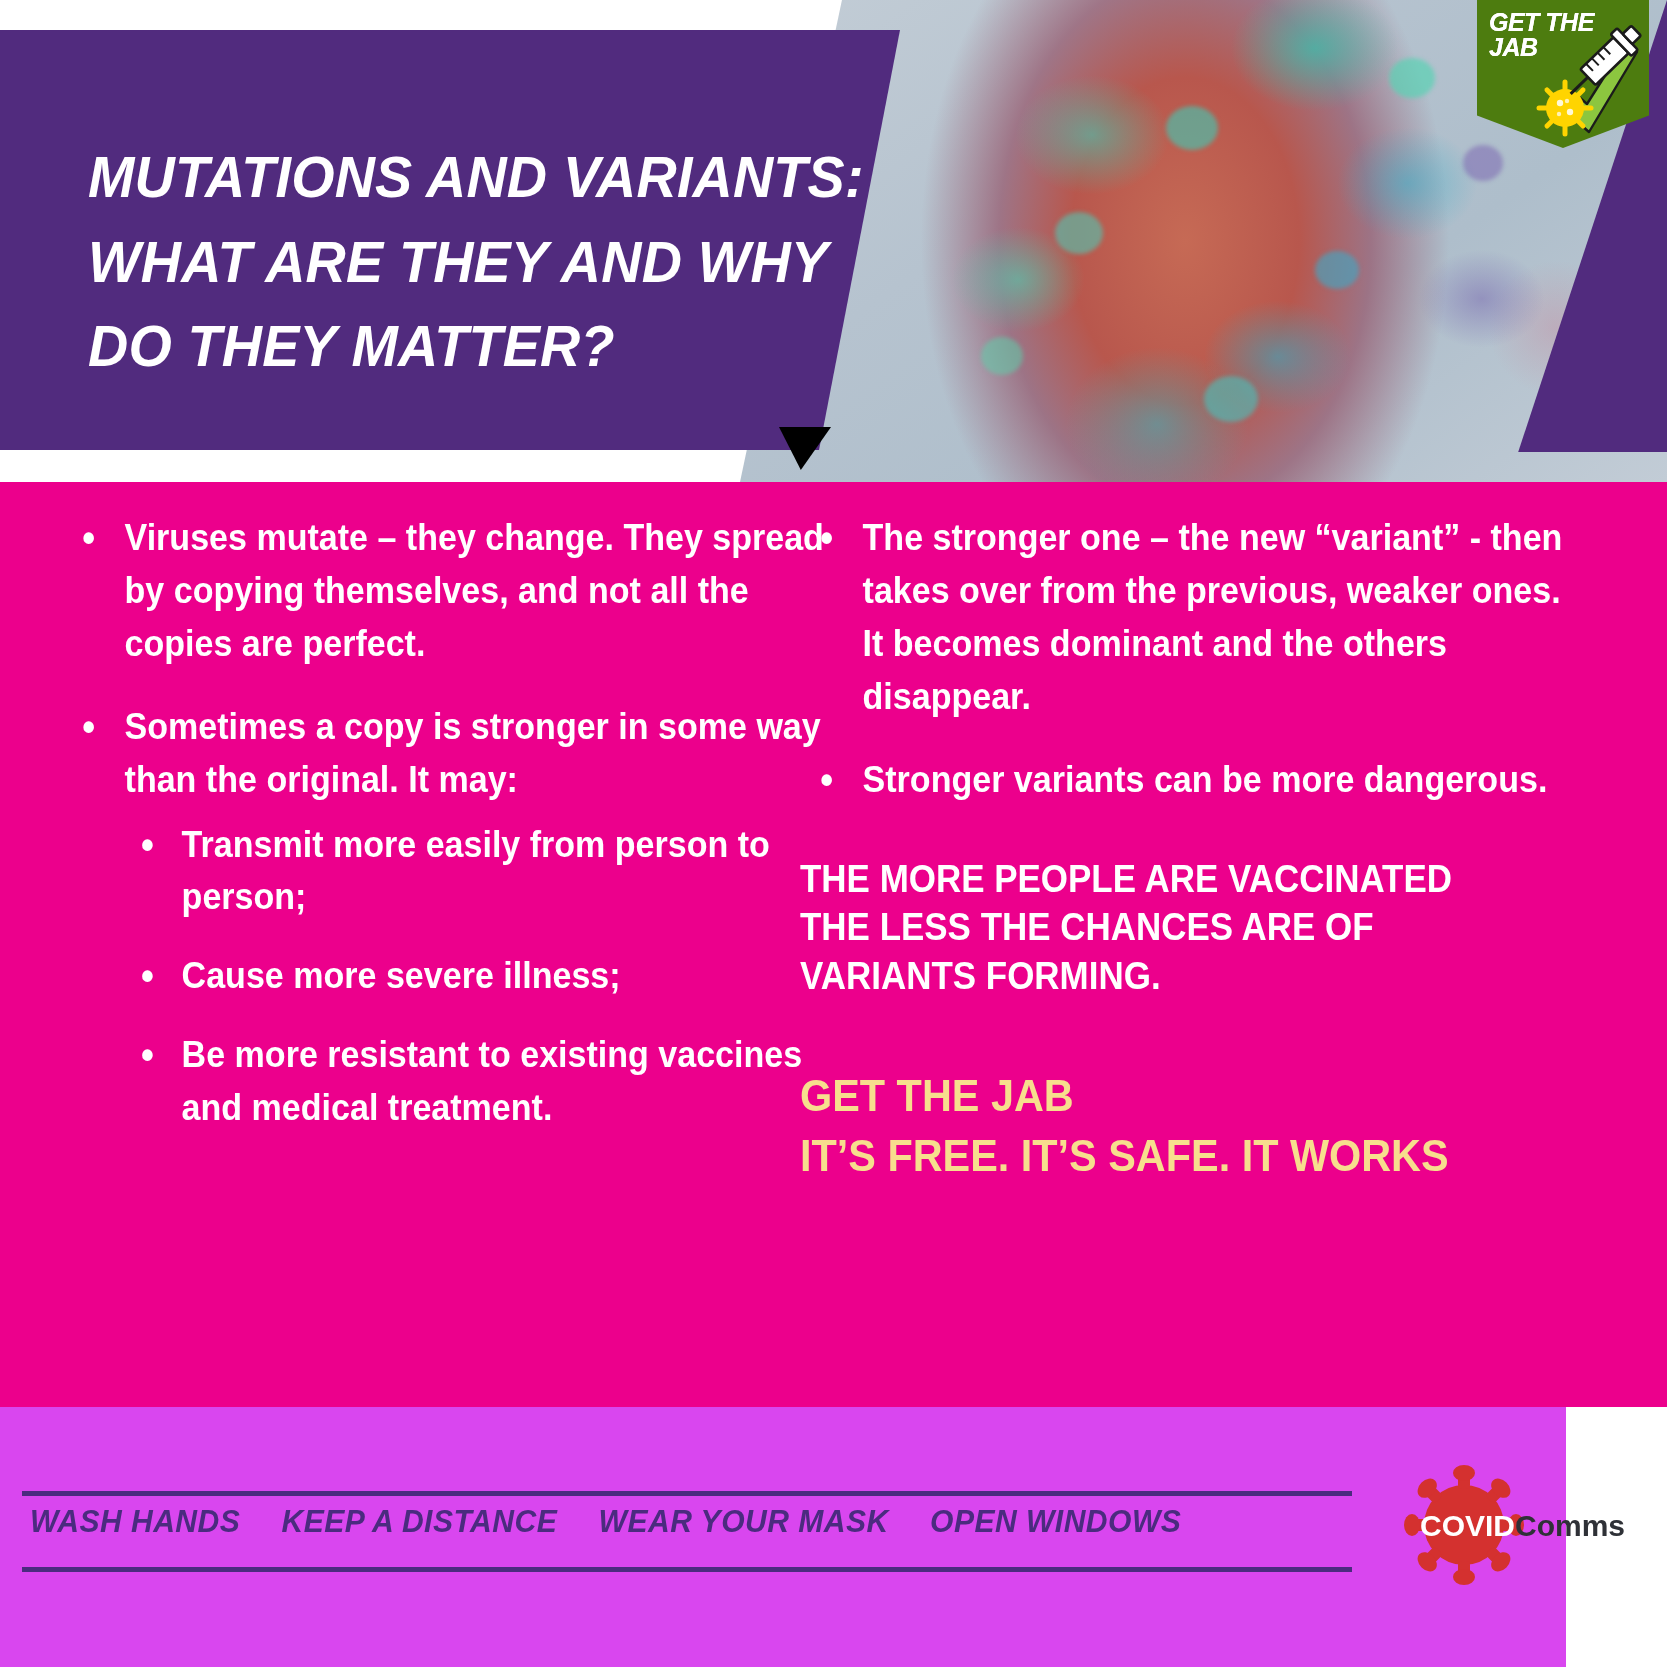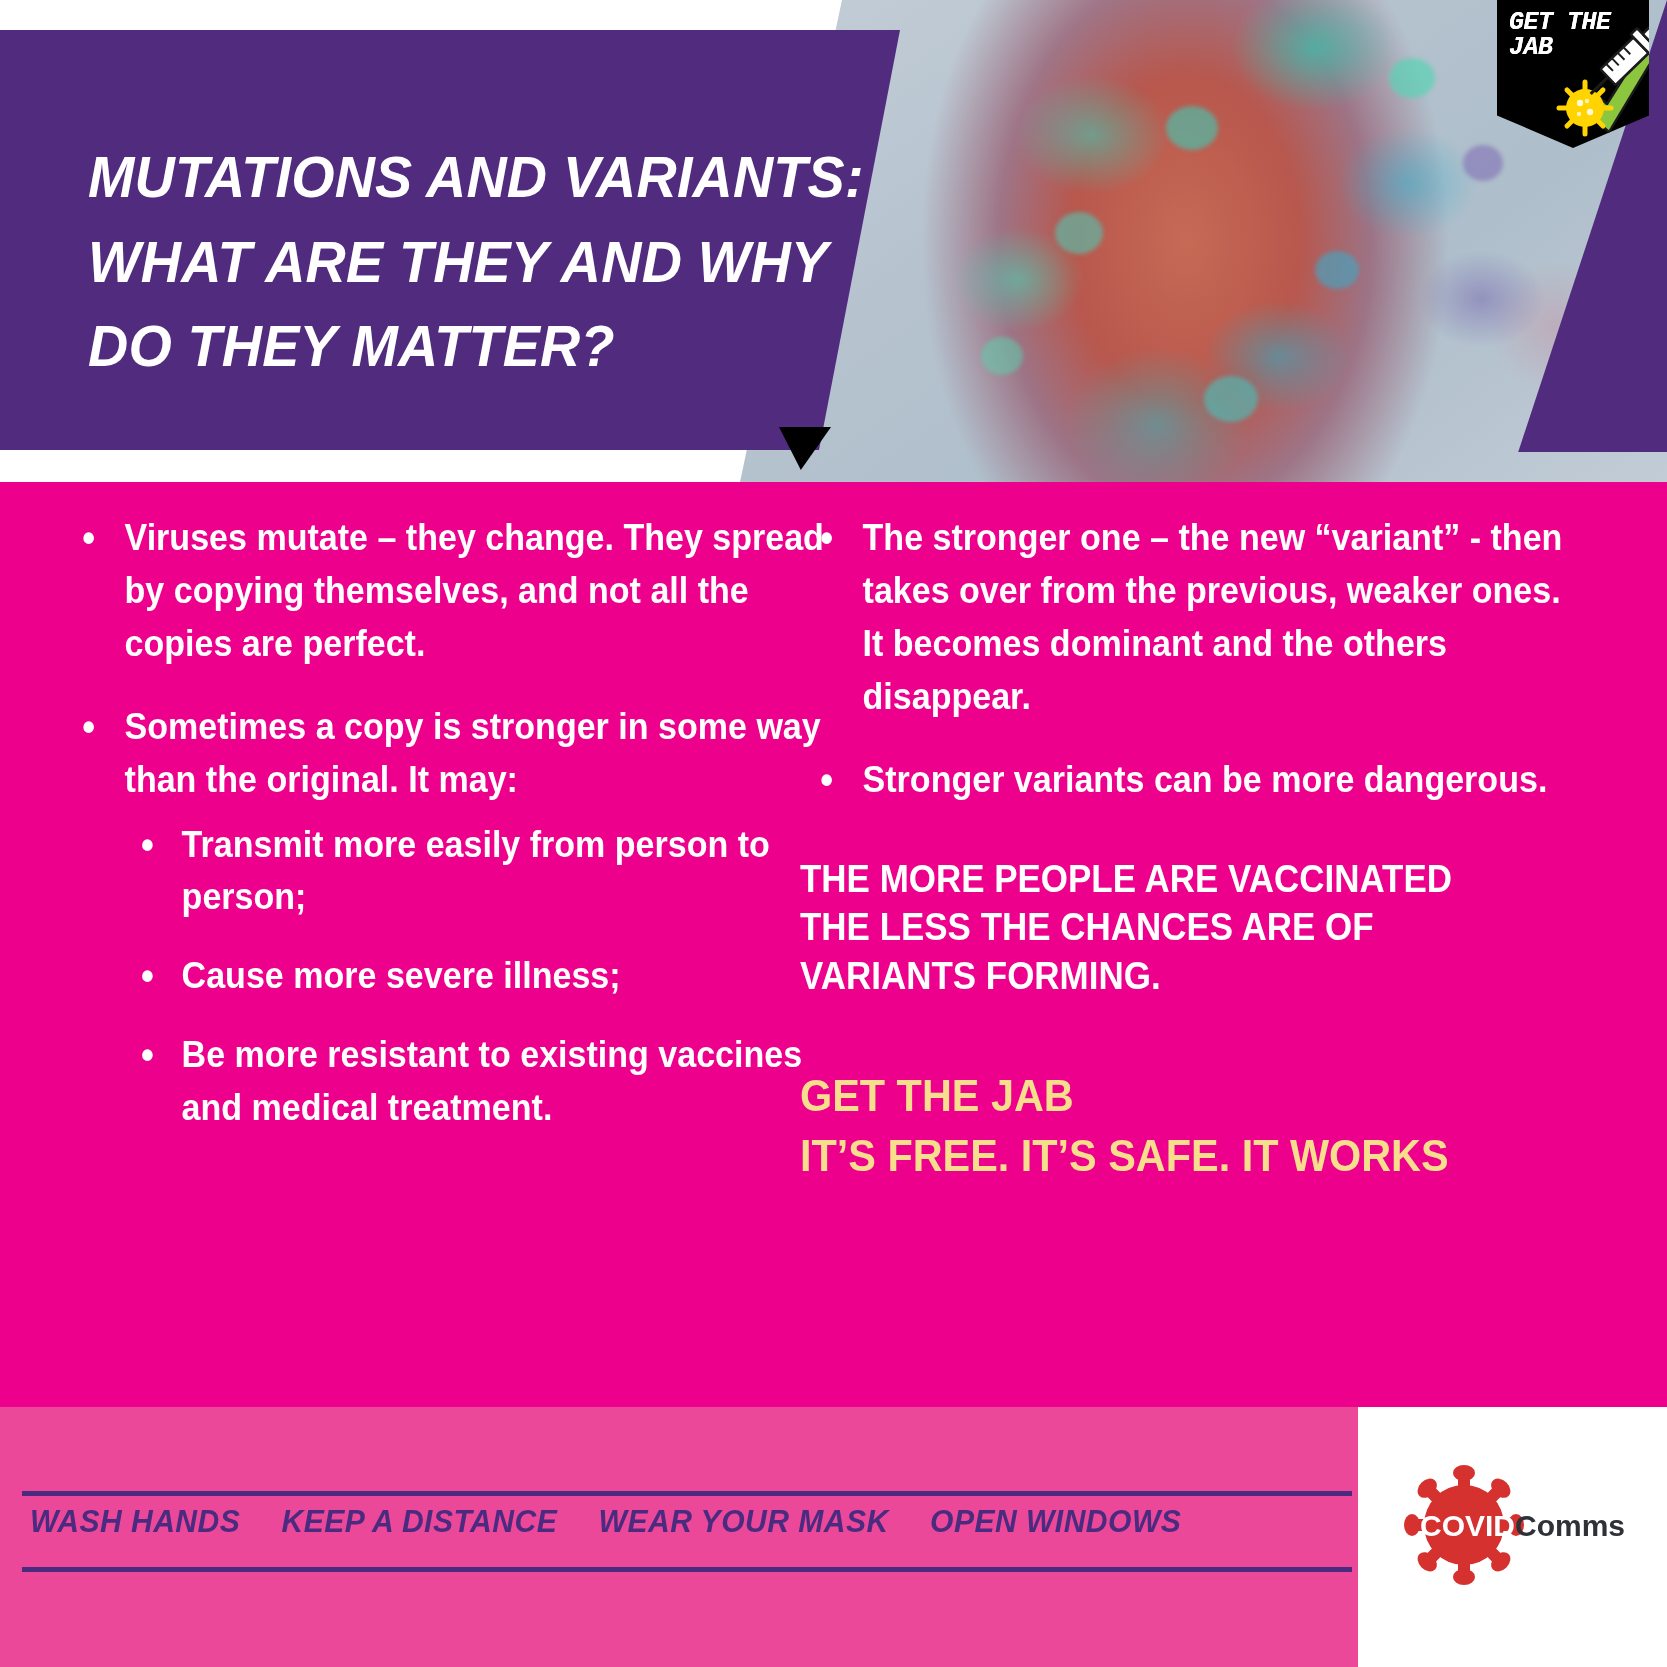--- a/index.html
+++ b/index.html
@@ -85,25 +85,24 @@
     letter-spacing: 0.2px;
     transform: scaleX(0.96);
     transform-origin: left top;
   }
   .header-title .tline { display: block; white-space: nowrap; }
 
   
   .jab-logo {
     position: absolute;
     right: 18px; top: 0;
-    width: 152px; height: 148px;
-    background: #000000;
+    width: 172px; height: 148px;
+    background: #4d7c0f;
     border-bottom-left-radius: 6px;
     clip-path: polygon(0% 0%, 100% 0%, 100% 78%, 50% 100%, 0% 78%);
-    font-family: Liberation Mono, monospace;
   }
   .jab-text {
     position: absolute;
     left: 12px; top: 10px;
     color: #ffffff;
     font-weight: bold;
     font-style: italic;
     font-size: 25px;
     line-height: 1.0;
     letter-spacing: -0.5px;
@@ -201,22 +200,23 @@
     transform: scaleX(0.92);
     transform-origin: left top;
     width: 108%;
   }
   .cta span { display: block; white-space: nowrap; }
 
   
   .footer {
     position: absolute;
     left: 0; top: 1407px;
-    width: 1358px; height: 260px;
-    background: #ec4899;
+    width: 1557px; height: 260px;
+    background: #d946ef;
+    padding-left: 9px;
   }
   .rule {
     position: absolute;
     left: 22px;
     width: 1330px;
     height: 5px;
     background: #4B2B7F;
   }
   .rule-top { top: 84px; }
   .rule-bottom { top: 160px; }

